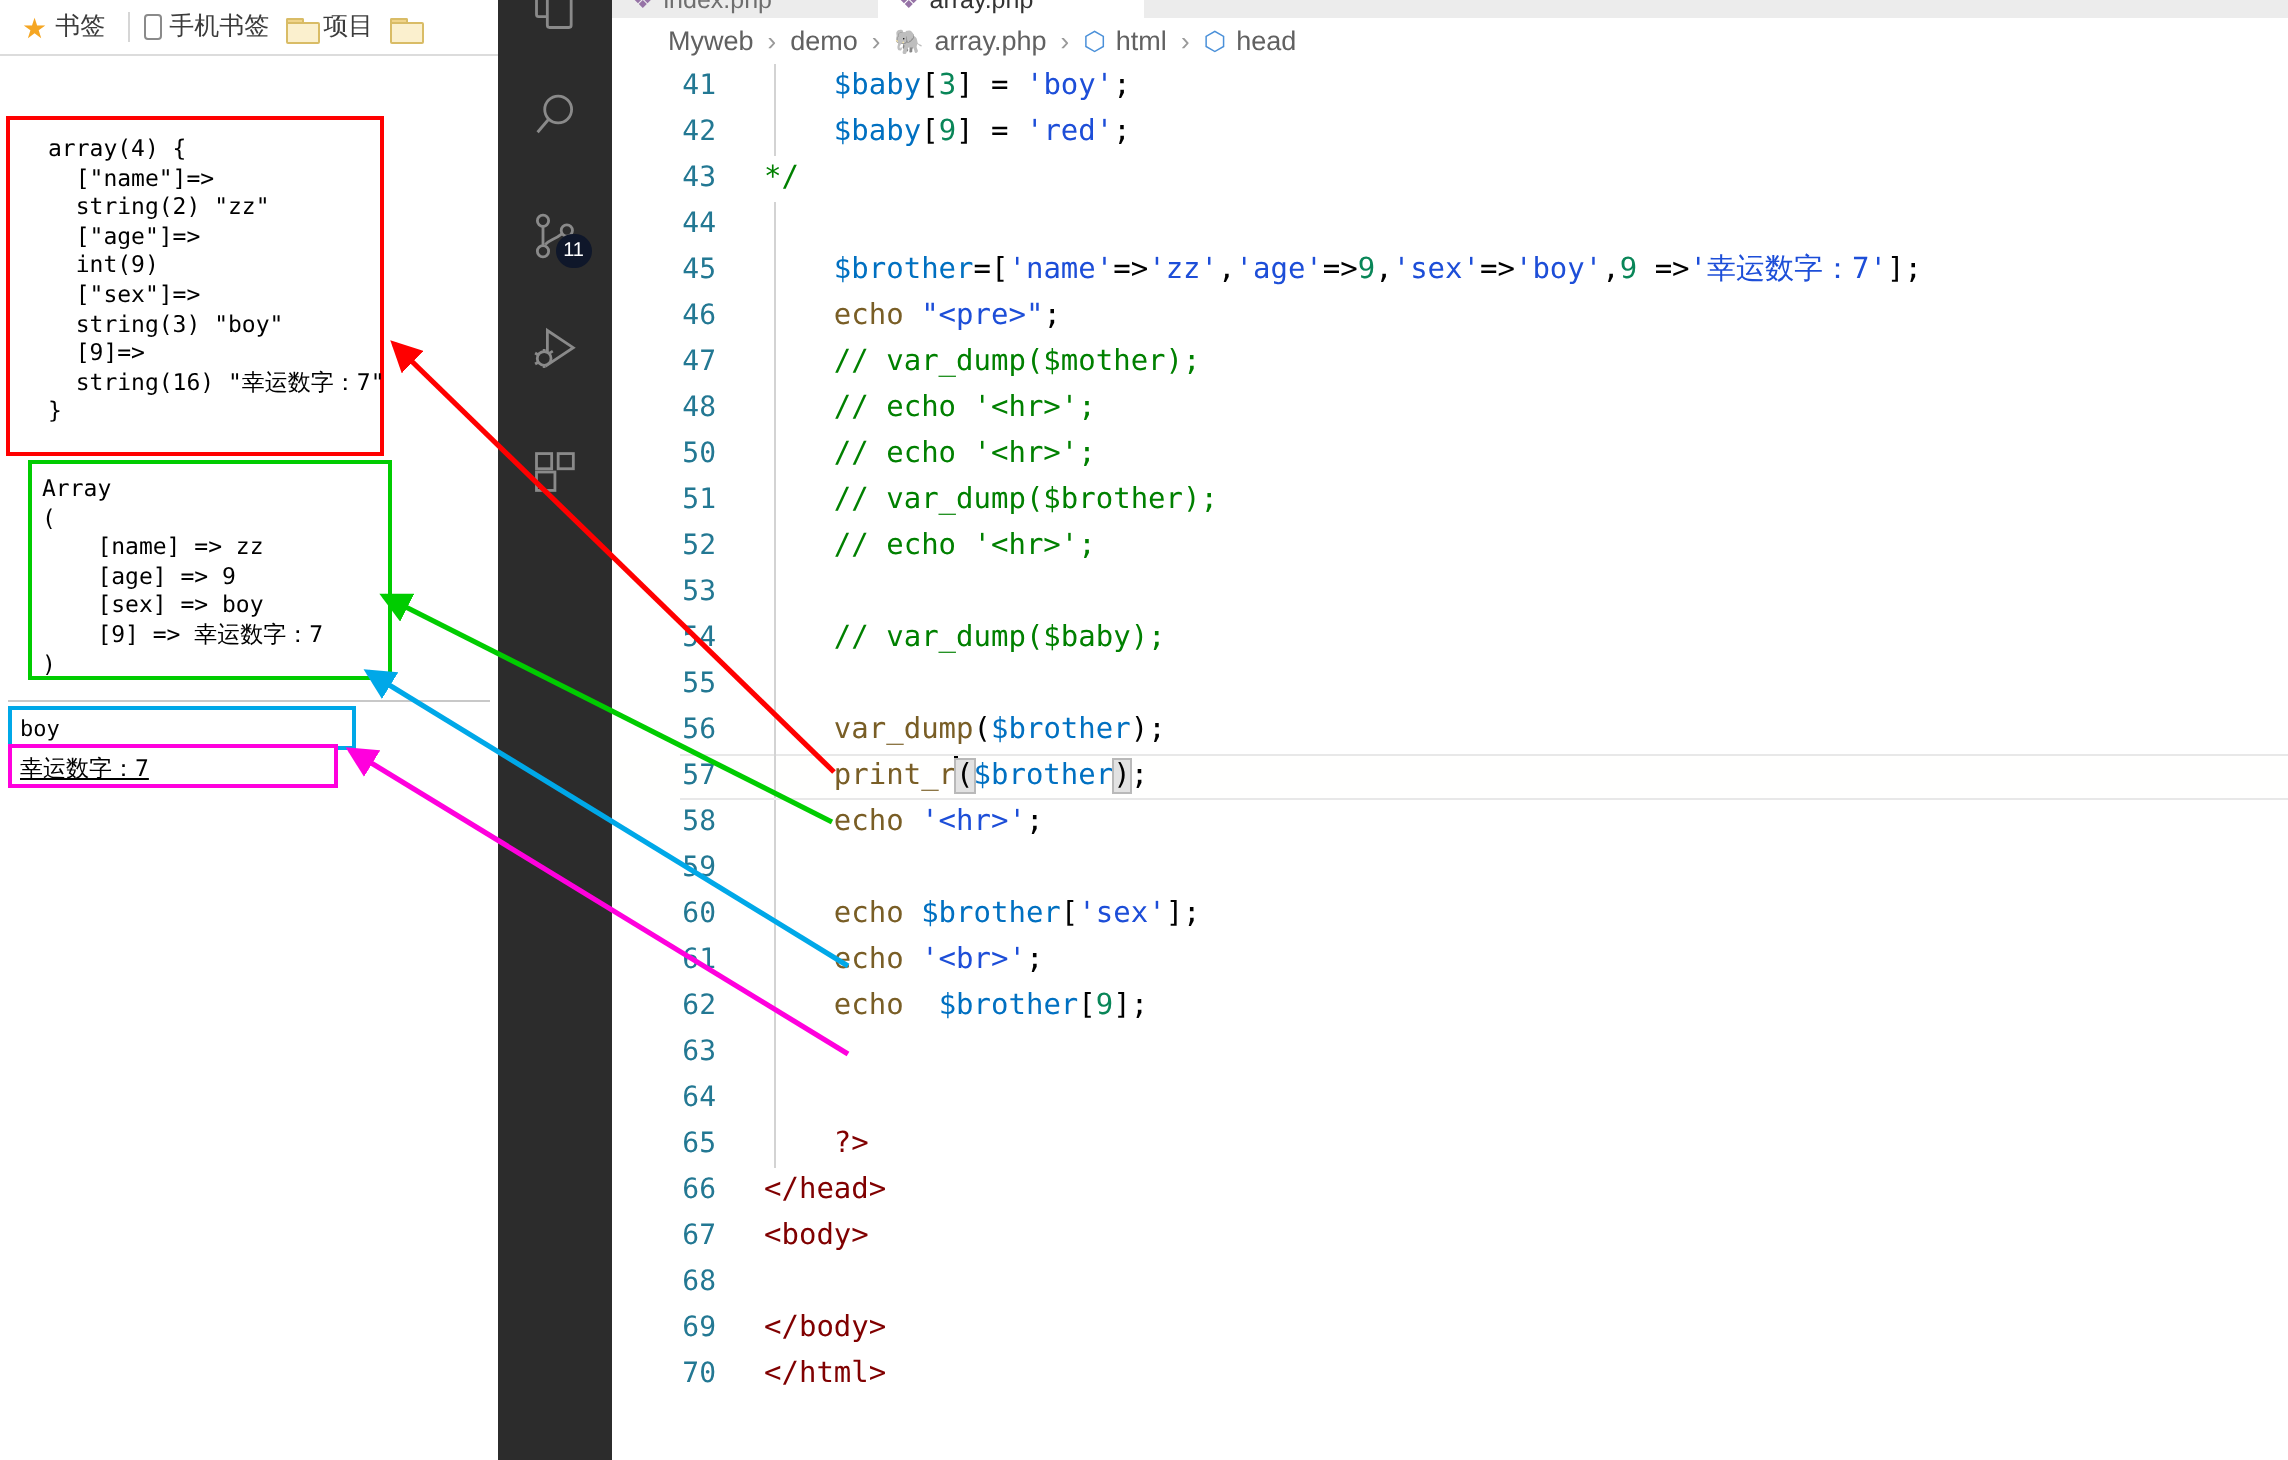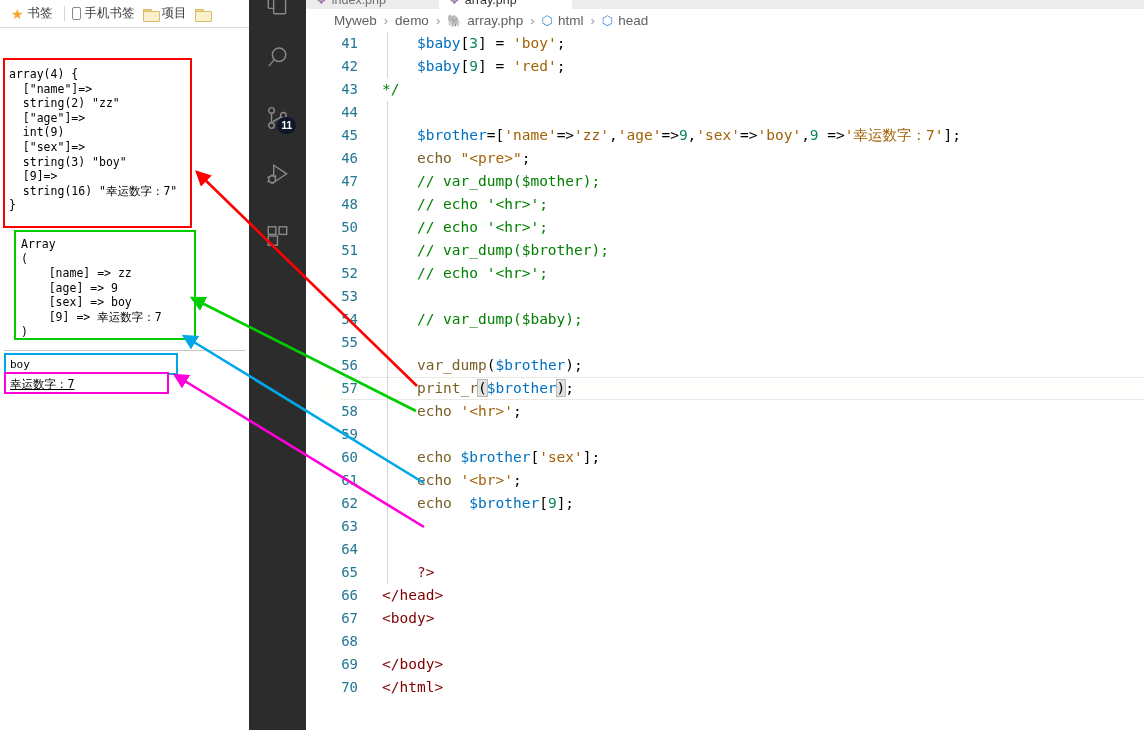--- a/index.html
+++ b/index.html
@@ -68,21 +68,21 @@
     color: #000;
     white-space: pre;
   }
 
   .box-red {
     position: absolute; left: 3px; top: 30px;
     width: 189px; height: 170px;
     border: 2.5px solid #ff0000;
     background: #fff;
   }
-  .box-red .dump-pre { padding: 7px 0 0 4px; }
+  .box-red .dump-pre { padding: 7px 0 0 19px; }
 
   .box-green {
     position: absolute; left: 14px; top: 202px;
     width: 182px; height: 110px;
     border: 2.5px solid #00cc00;
     background: #fff;
   }
   .box-green .dump-pre { padding: 5px 0 0 5px; }
 
   .hr-line {
@@ -115,21 +115,21 @@
   }
   .act-icon {
     position: absolute; left: 0; width: 57px; height: 48px;
     display: flex; align-items: center; justify-content: center;
   }
   .act-icon svg { display: block; }
   .badge {
     position: absolute; right: 10px; bottom: 8px;
     min-width: 17px; height: 17px; border-radius: 9px;
     background: #0f172a; color: #fff;
-    font-size: 10px; font-weight: bold;
+    font-size: 10px; font-weight: normal;
     display: flex; align-items: center; justify-content: center;
     padding: 0 4px;
     font-family: "Liberation Sans", sans-serif;
   }
 
   
   .editor {
     position: absolute; left: 306px; top: 0;
     width: 838px; height: 730px;
     background: #ffffff;
@@ -196,21 +196,21 @@
   }
   .ltext {
     position: absolute; left: 76px; top: 0;
   }
   .guide {
     position: absolute; left: 81px; top: 0; width: 1px; height: 23px;
     background: #d3d3d3;
   }
   
   .c-var { color: #0070c1; }
-  .c-str { color: #a16207; }
+  .c-str { color: #1d4ed8; }
   .c-num { color: #098658; }
   .c-com { color: #008000; }
   .c-fn  { color: #795e26; }
   .c-op  { color: #000000; }
   .c-tag { color: #800000; }
   .c-plain { color: #000000; }
   .bracket-hl { background: #e2e2e2; outline: 1px solid #b9b9b9; }
   .cursor {
     display: inline-block; width: 2px; height: 17px;
     background: #000; vertical-align: -3px; margin: 0 -1px;

